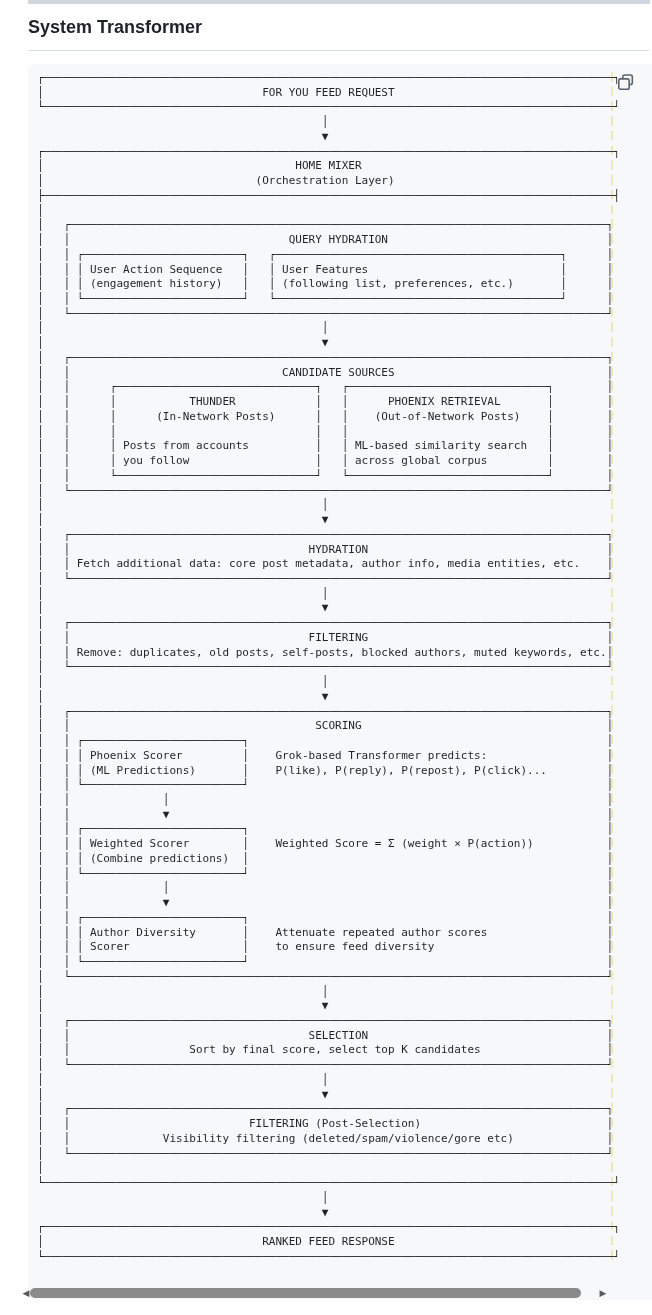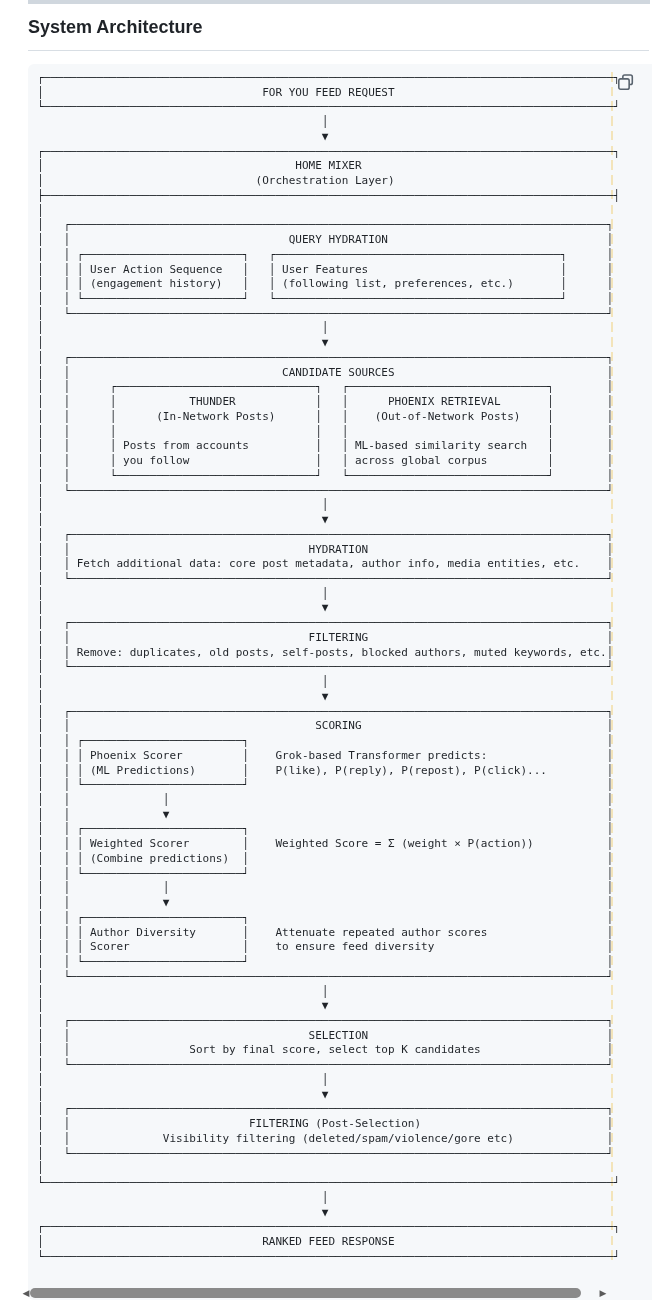--- a/index.html
+++ b/index.html
@@ -41,21 +41,21 @@
     text-align:center;color:#5a5a5a;user-select:none;
   }
   .sb-arrow.left{left:-9px;}
   .sb-arrow.right{left:568px;}
 </style>
 </head>
 <body>
 
 <div class="top-divider"></div>
 
-<h2 class="page-title">System Architecture</h2>
+<h2 class="page-title">System Transformer</h2>
 
 <div class="code-block">
   <div class="col-ruler"></div>
   <pre class="diagram">┌──────────────────────────────────────────────────────────────────────────────────────┐
 │                                 FOR YOU FEED REQUEST
 └──────────────────────────────────────────────────────────────────────────────────────┘
                                            │
                                            ▼
 ┌──────────────────────────────────────────────────────────────────────────────────────┐
 │                                      HOME MIXER

